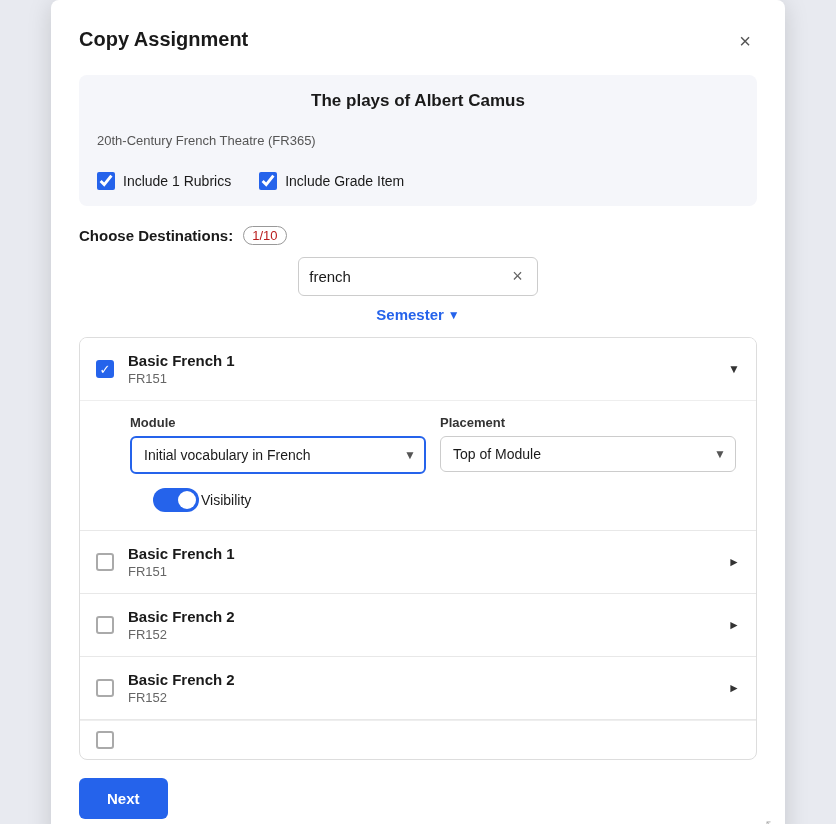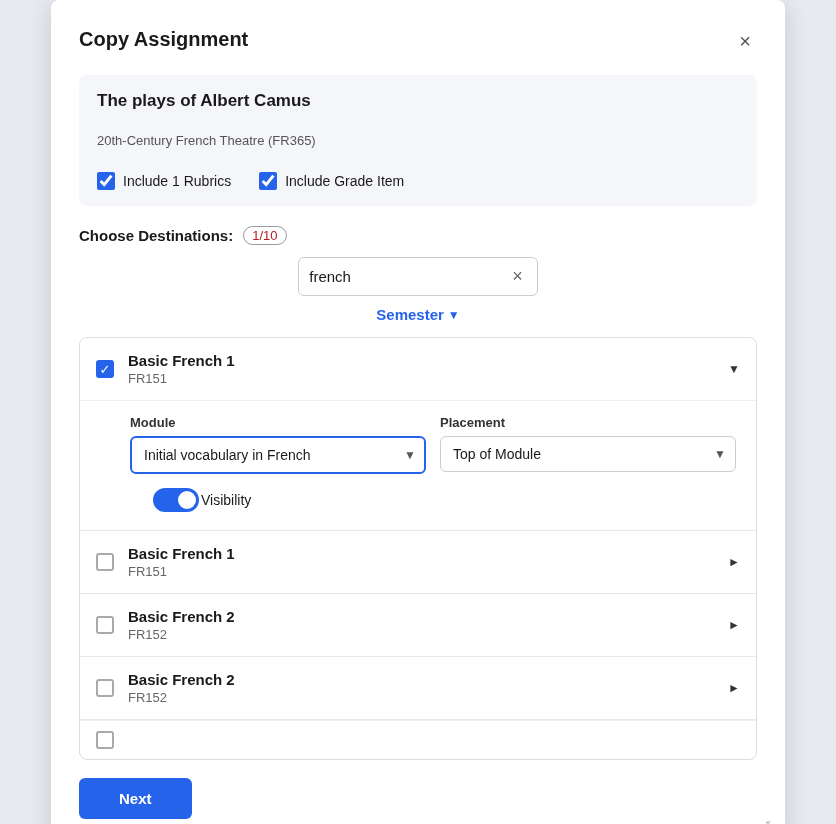--- a/index.html
+++ b/index.html
@@ -46,20 +46,21 @@
       background: #f5f6fa;
       border-radius: 8px;
       padding: 16px 18px;
       margin-bottom: 20px;
     }
     .assignment-name {
       font-size: 17px;
       font-weight: 700;
       color: #1a1a1a;
       margin-bottom: 22px;
+      text-align: center;
     }
     .assignment-course {
       font-size: 13px;
       color: #555;
       margin-bottom: 12px;
     }
     .checkboxes-row {
       display: flex;
       gap: 28px;
       align-items: center;
@@ -269,21 +270,21 @@
     .footer {
       margin-top: 18px;
       display: flex;
       align-items: center;
     }
     .next-btn {
       background: #2563eb;
       color: #fff;
       border: none;
       border-radius: 6px;
-      padding: 12px 40px;
+      padding: 12px 28px;
       font-size: 15px;
       font-weight: 600;
       cursor: pointer;
     }
     .resize-handle {
       position: absolute;
       bottom: 8px;
       right: 8px;
       font-size: 14px;
       color: #aaa;

